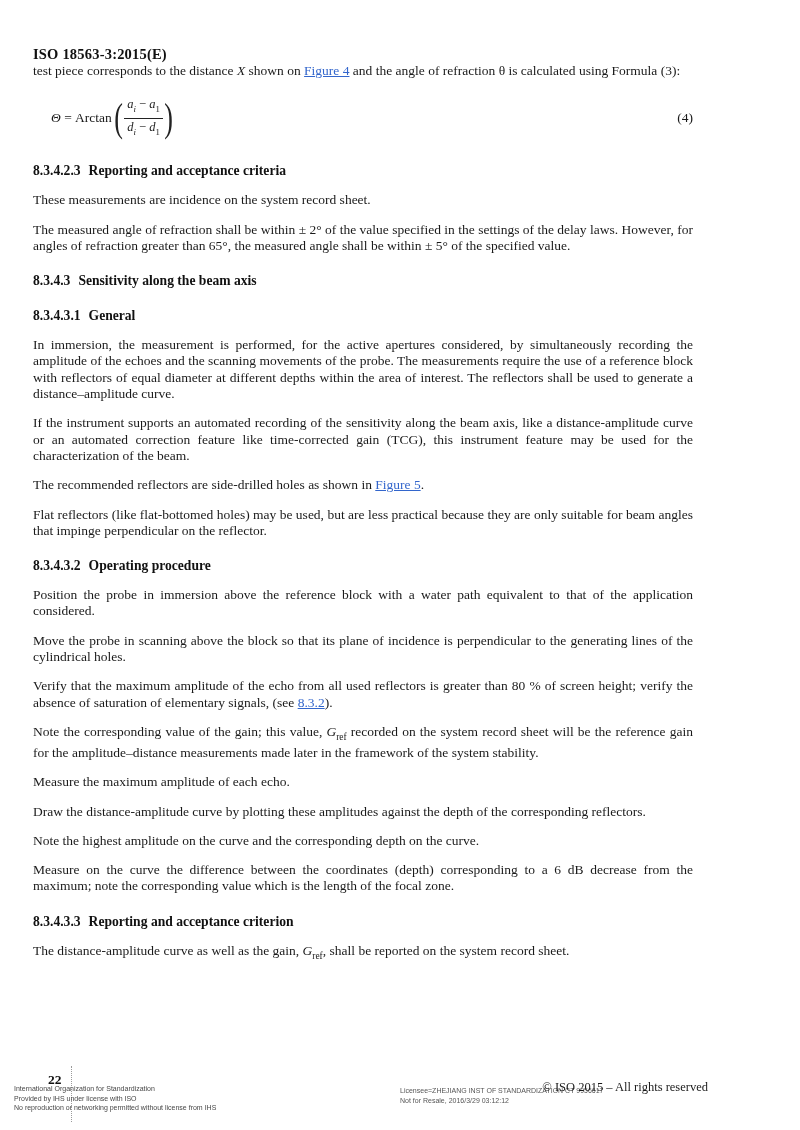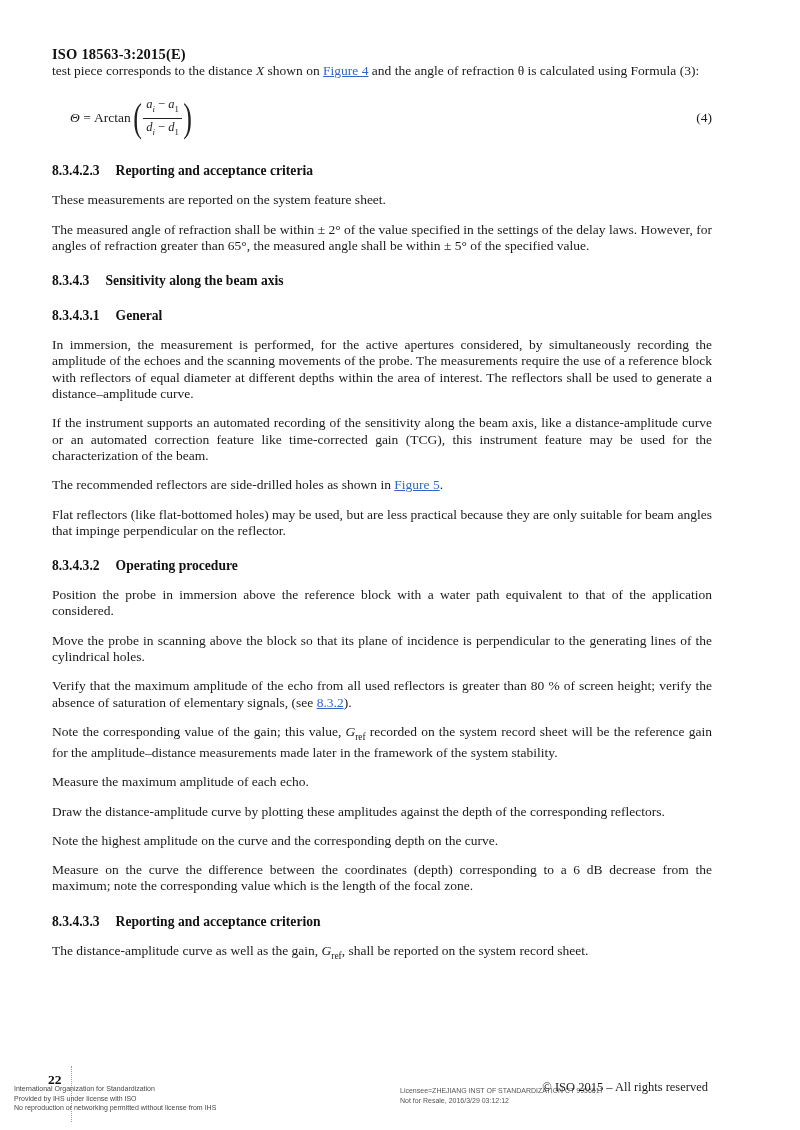--- a/index.html
+++ b/index.html
@@ -1,26 +1,26 @@
 <!DOCTYPE html>
 <html><head>
 <meta charset="utf-8">
 <style>
   html,body{margin:0;padding:0;background:#ffffff;}
   .page{
     position:relative;width:800px;height:1130px;background:#fff;overflow:hidden;
     font-family:"Liberation Serif","DejaVu Serif",serif;color:#1a1a1a;
   }
-  .content{position:absolute;left:52px;top:0;width:660px;}
+  .content{position:absolute;left:33px;top:0;width:660px;}
   .doc-header{margin-top:46px;font-weight:bold;font-size:14.5px;letter-spacing:.2px;color:#111;}
   .intro-gap{margin-top:50px;}
   p.body{font-size:13.5px;line-height:16.3px;text-align:justify;margin:0 0 13px 0;}
   p.body.nojust{text-align:left;}
   .heading{font-weight:bold;font-size:13.6px;line-height:16px;margin:19px 0 13px 0;color:#111;}
-  .heading .h-num{display:inline-block;margin-right:16px;}
+  .heading .h-num{display:inline-block;margin-right:8px;}
   .it{font-style:italic;}
   sub{font-size:70%;}
   a.link{color:#3366cc;text-decoration:underline;cursor:pointer;}
   
   .formula{display:flex;align-items:center;margin:2px 0 8px 0;padding-left:18px;min-height:52px;}
   .f-left{display:flex;align-items:center;font-size:13.5px;}
   .f-lhs{margin-right:2px;}
   .paren{font-size:40px;line-height:46px;font-weight:400;display:inline-block;transform:scaleX(.65);margin:0 -2px;color:#222;}
   .frac{display:inline-flex;flex-direction:column;align-items:flex-start;font-size:12.5px;line-height:13.5px;margin:0 1px;}
   .frac .num{padding:0 3px 2px 3px;border-bottom:1px solid #222;}
@@ -54,21 +54,21 @@
           <span class="den"><span class="it">d</span><sub class="it">i</sub><span> − </span><span class="it">d</span><sub>1</sub></span>
         </span>
         <span class="paren">)</span>
       </div>
       <div class="f-label">(4)</div>
     </div>
 
     <div class="heading">
       <span class="h-num">8.3.4.2.3</span><span>Reporting and acceptance criteria</span>
     </div>
-    <p class="body nojust">These measurements are reported on the system feature sheet.</p>
+    <p class="body nojust">These measurements are incidence on the system record sheet.</p>
     <p class="body">The measured angle of refraction shall be within ± 2° of the value specified in the settings of the delay laws. However, for angles of refraction greater than 65°, the measured angle shall be within ± 5° of the specified value.</p>
 
     <div class="heading">
       <span class="h-num">8.3.4.3</span><span>Sensitivity along the beam axis</span>
     </div>
     <div class="heading">
       <span class="h-num">8.3.4.3.1</span><span>General</span>
     </div>
     <p class="body">In immersion, the measurement is performed, for the active apertures considered, by simultaneously recording the amplitude of the echoes and the scanning movements of the probe. The measurements require the use of a reference block with reflectors of equal diameter at different depths within the area of interest. The reflectors shall be used to generate a distance–amplitude curve.</p>
     <p class="body">If the instrument supports an automated recording of the sensitivity along the beam axis, like a distance-amplitude curve or an automated correction feature like time-corrected gain (TCG), this instrument feature may be used for the characterization of the beam.</p>

